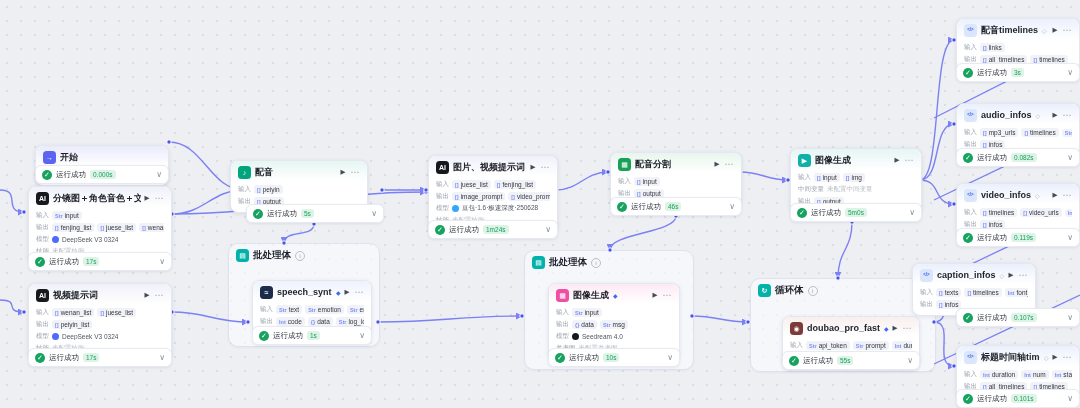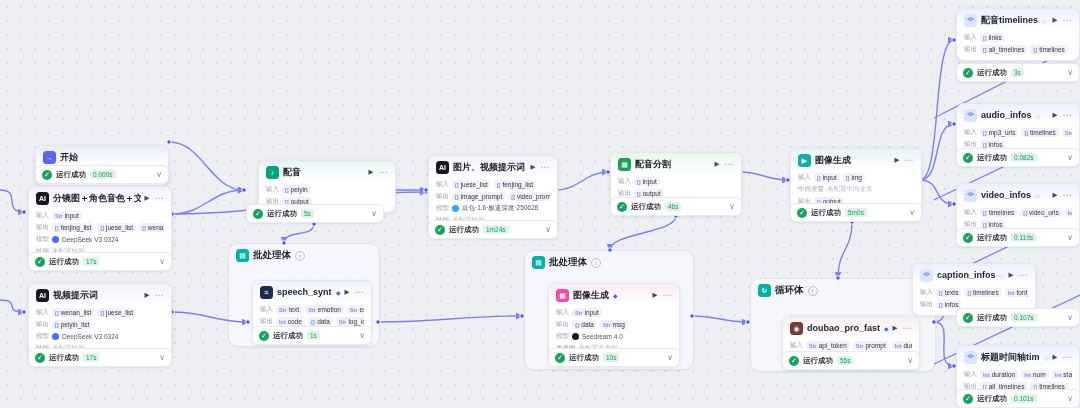--- a/index.html
+++ b/index.html
@@ -33,21 +33,21 @@
     color:#33363d;display:inline-flex;align-items:center;gap:2px;flex:none;}
   .ptype{color:#7d8ff7;font-size:5.5px;font-weight:bold;}
   .muted{font-size:6.5px;color:#b7bdc7;}
   .model{display:flex;align-items:center;gap:3px;font-size:6.5px;color:#4e5562;overflow:hidden;}
   .mdot{width:7px;height:7px;border-radius:50%;flex:none;}
   .status{position:absolute;z-index:3;background:#fff;border:1px solid #e8eaf1;
     border-radius:6px;box-shadow:0 1px 3px rgba(30,40,90,.08);
     display:flex;align-items:center;gap:4px;padding:3px 6px;height:11px;}
   .scheck{width:10px;height:10px;border-radius:50%;background:#17a35f;color:#fff;
     font-size:7px;display:flex;align-items:center;justify-content:center;flex:none;}
-  .stext{font-size:7.5px;color:#2c313a;font-weight:bold;flex:none;}
+  .stext{font-size:7.5px;color:#2c313a;font-weight:normal;flex:none;}
   .stime{background:#ddf3e6;color:#16a05e;font-size:6.5px;border-radius:3px;
     padding:1px 3px;flex:none;}
   .schev{margin-left:auto;color:#8a8f99;font-size:8px;line-height:0;}
   .iinfo{width:8px;height:8px;border:1px solid #b9bfca;border-radius:50%;color:#8b919d;
     font-size:5px;display:flex;align-items:center;justify-content:center;flex:none;}
 </style>
 </head>
 <body>
 
 <div id="canvas">
@@ -249,21 +249,21 @@
           <span class="muted">未配置技能</span>
         </div>
       </div>
     </div>
     <div class="status" style="left: 28px; top: 348px; width: 130px;">
       <span class="scheck">✓</span>
       <span class="stext">运行成功</span>
       <span class="stime">17s</span>
       <span class="schev">∨</span>
     </div>
-    <div class="node" style="left: 258px; top: 160px; width: 136px; --tint: #e6f6f2;">
+    <div class="node" style="left: 230px; top: 160px; width: 136px; --tint: #e6f6f2;">
       <div class="nhead">
         <span class="nicon" style="background: rgb(0, 165, 126);">♪</span>
         <span class="ntitle">配音</span>
         <span class="hright">
           <span class="hplay">▶</span>
           <span class="hmore">⋯</span>
         </span>
       </div>
       <div class="nbody">
         <div class="row">
@@ -550,21 +550,21 @@
           </span>
         </div>
       </div>
     </div>
     <div class="status" style="left: 782px; top: 351px; width: 124px;">
       <span class="scheck">✓</span>
       <span class="stext">运行成功</span>
       <span class="stime">55s</span>
       <span class="schev">∨</span>
     </div>
-    <div class="node" style="left: 956px; top: 8px; width: 122px; --tint: #eaf0fc;">
+    <div class="node" style="left: 956px; top: 18px; width: 122px; --tint: #eaf0fc;">
       <div class="nhead">
         <span class="nicon" style="background: rgb(219, 230, 253); color: rgb(47, 94, 240); font-size: 4.5px;">&lt;/&gt;</span>
         <span class="ntitle">配音timelines</span>
         <span class="badge" style="color: rgb(167, 173, 184);">◇</span>
         <span class="hright">
           <span class="hplay">▶</span>
           <span class="hmore">⋯</span>
         </span>
       </div>
       <div class="nbody">

